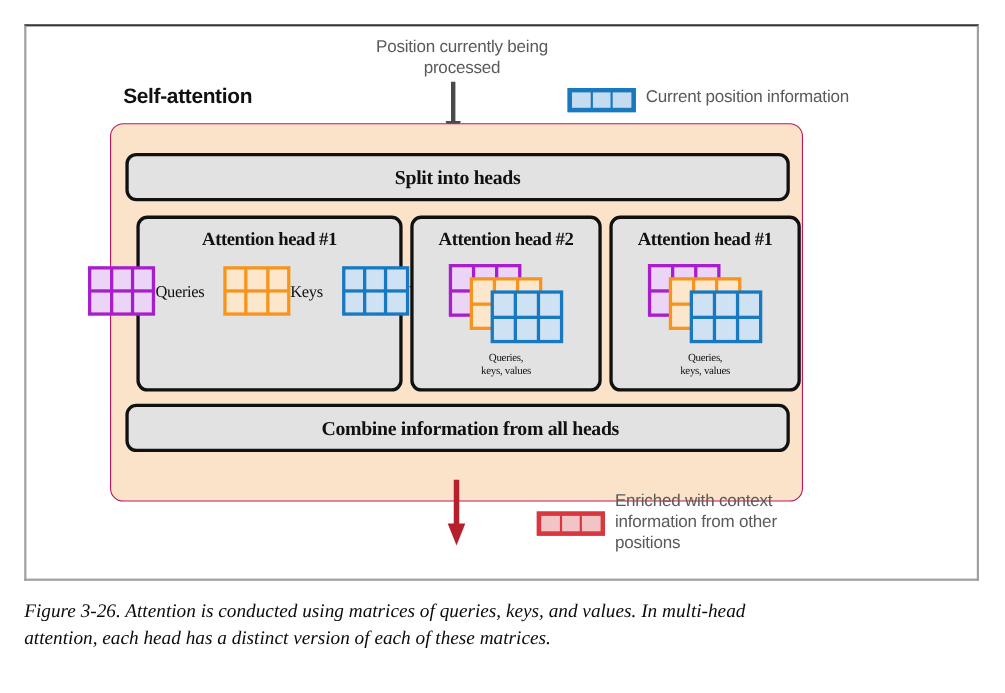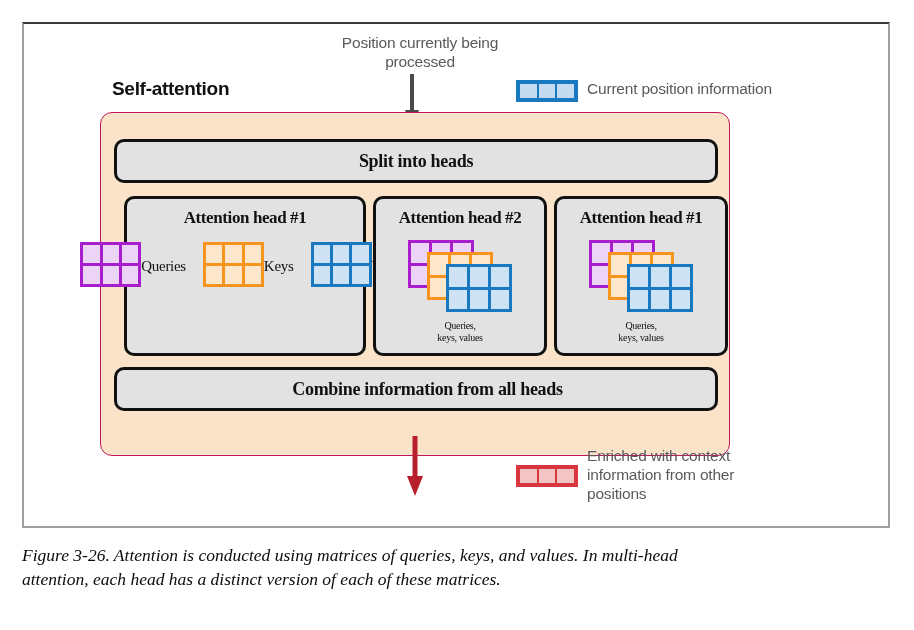--- a/index.html
+++ b/index.html
@@ -66,21 +66,21 @@
   #legend-current {
     position: absolute;
     left: 516px;
     top: 80px;
     display: flex;
     align-items: flex-start;
     gap: 9px;
   }
   #legend-enriched {
     position: absolute;
-    left: 516px;
+    left: 488px;
     top: 447px;
     display: flex;
     align-items: flex-start;
     gap: 9px;
   }
   #legend-enriched .swatch { margin-top: 18px; }
   .legend-label {
     font-size: 15.5px;
     color: #5a5a5c;
     line-height: 1.22;

